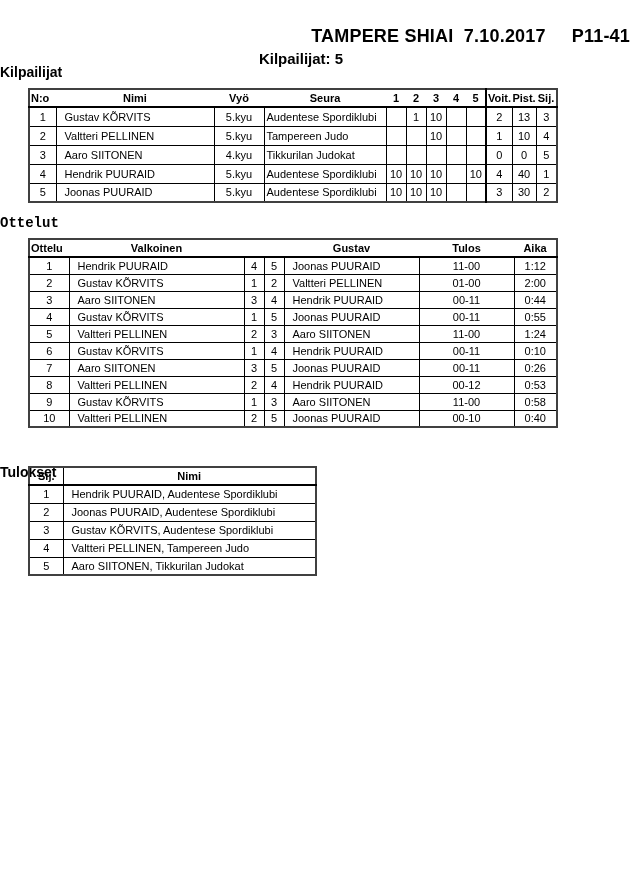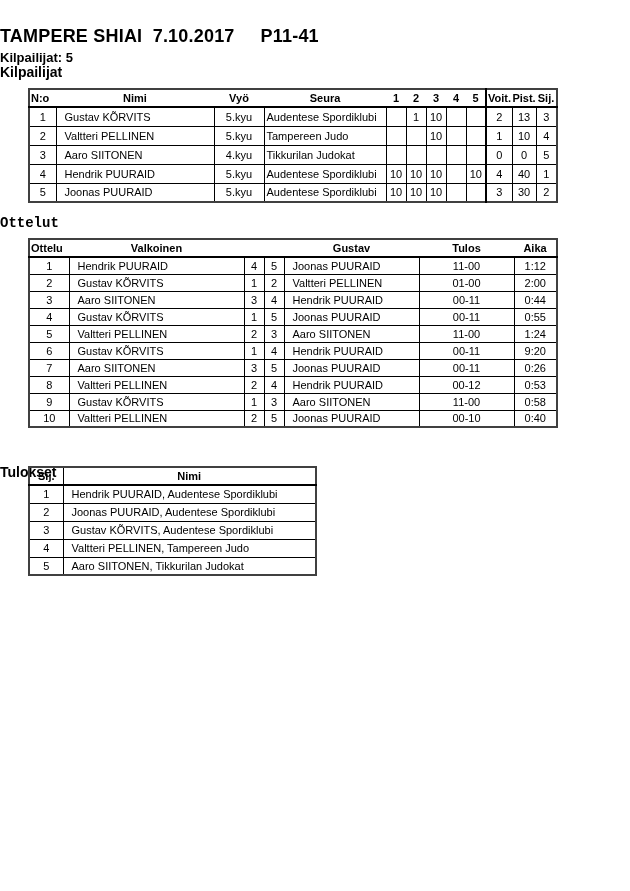--- a/index.html
+++ b/index.html
@@ -6,26 +6,26 @@
   html, body { background: #ffffff; }
   body {
     width: 630px; height: 891px;
     position: relative;
     font-family: "Liberation Sans", sans-serif;
     color: #000;
     overflow: hidden;
   }
   .doc-title {
     position: absolute; top: 26px; left: 0; width: 630px;
-    text-align: left; font-size: 18px; font-weight: bold;
+    text-align: right; font-size: 18px; font-weight: bold;
     white-space: pre; letter-spacing: 0.2px;
   }
   .participants-count {
     position: absolute; top: 50px; left: 0; width: 602px;
-    text-align: left; font-size: 13px; font-weight: bold;
+    text-align: center; font-size: 15px; font-weight: bold;
   }
   .sec-title {
     position: absolute; font-size: 14px; font-weight: bold; text-align: left;
     white-space: nowrap;
   }
   #sec-competitors { top: 64px; left: 0; width: 512px; }
   #sec-matches     { top: 215px; left: 0; width: 574px; font-family: Liberation Mono, monospace; }
   #sec-results     { top: 464px; left: 0; width: 344px; }
 
   table {
@@ -240,21 +240,21 @@
       <td>11-00</td>
       <td>1:24</td>
     </tr>
       <tr>
       <td>6</td>
       <td class="al">Gustav KÕRVITS</td>
       <td>1</td>
       <td>4</td>
       <td class="al">Hendrik PUURAID</td>
       <td>00-11</td>
-      <td>9:20</td>
+      <td>0:10</td>
     </tr>
       <tr>
       <td>7</td>
       <td class="al">Aaro SIITONEN</td>
       <td>3</td>
       <td>5</td>
       <td class="al">Joonas PUURAID</td>
       <td>00-11</td>
       <td>0:26</td>
     </tr>

